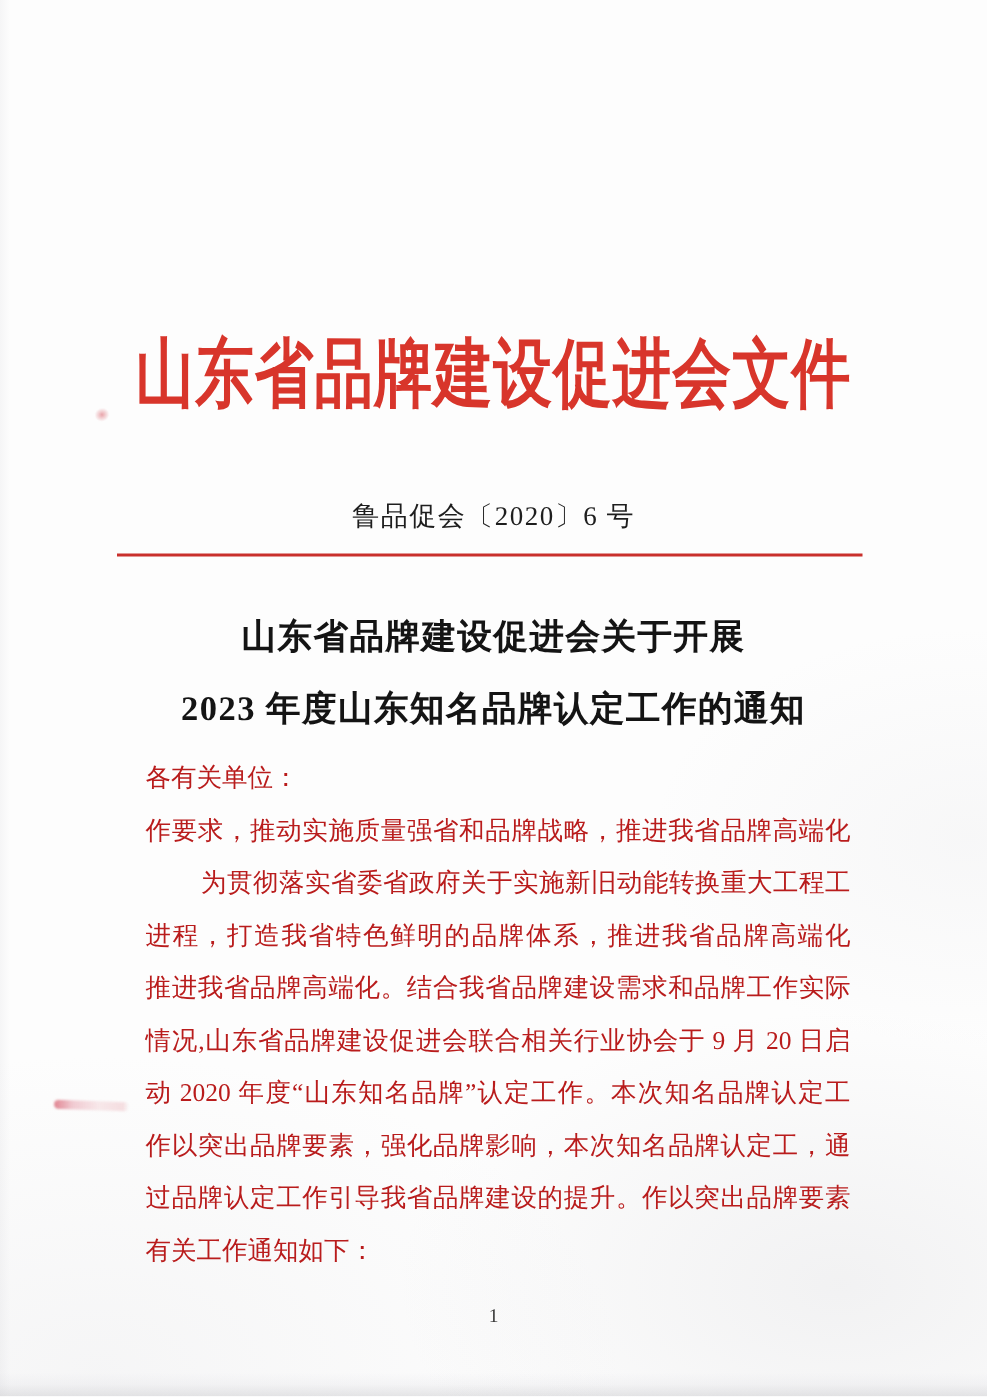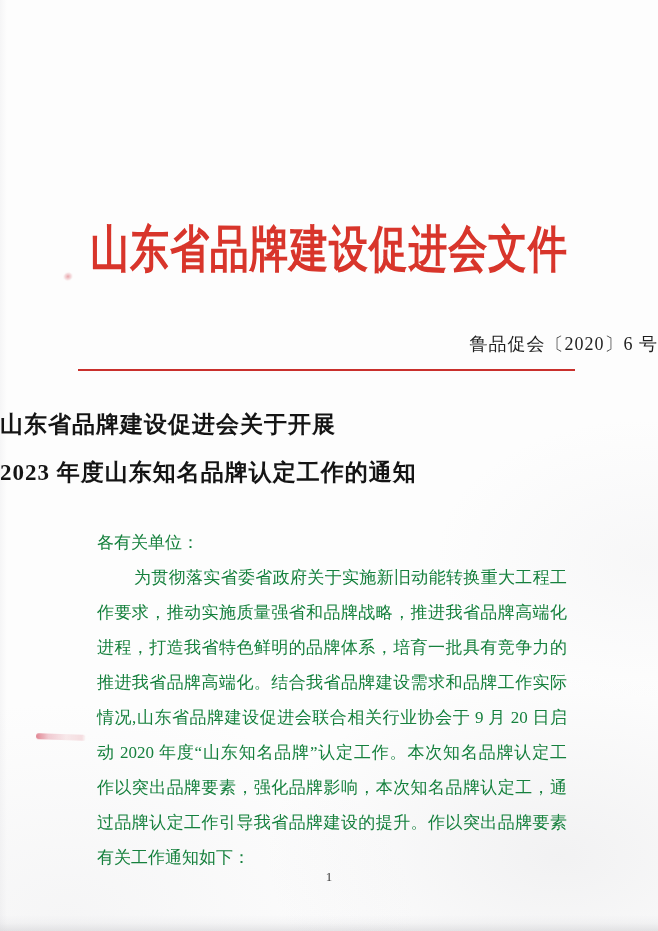--- a/index.html
+++ b/index.html
@@ -25,38 +25,39 @@
     text-align:center;
     font-size:50px;font-weight:bold;
     color:var(--accent,#d8352b);
     letter-spacing:1px;
     transform:scaleX(0.78);
     transform-origin:50% 50%;
     white-space:nowrap;
   }
   .doc-number{
     position:absolute;top:332px;left:0;width:658px;
-    text-align:right;
+    text-align:center;
     font-size:18px;color:#1e1e1e;
     letter-spacing:1px;
   }
   .red-line{
     position:absolute;top:369px;left:78px;
     width:497px;height:2px;
     background:var(--divider,#c9302c);
   }
   .doc-heading{
     position:absolute;top:401px;left:0;width:658px;
+    text-align:center;
     font-size:23px;font-weight:bold;color:#141414;
     letter-spacing:1px;
     line-height:48px;
   }
   .body-block{
-    position:absolute;top:525px;left:97px;width:470px;
-    font-size:17px;color:#15803d;
+    position:absolute;top:501px;left:97px;width:470px;
+    font-size:17px;color:#b91c1c;
   }
   .line{
     height:35px;line-height:35px;
     white-space:nowrap;
   }
   .line.justify{
     white-space:normal;
     text-align:justify;
     text-align-last:justify;
   }
@@ -96,23 +97,23 @@
 
   <div class="red-line"></div>
 
   <div class="doc-heading">
     <div>山东省品牌建设促进会关于开展</div>
     <div>2023 年度山东知名品牌认定工作的通知</div>
   </div>
 
   <div class="body-block">
     <div class="line">各有关单位：</div>
+    <div class="line justify">作要求，推动实施质量强省和品牌战略，推进我省品牌高端化</div>
     <div class="line justify indent">为贯彻落实省委省政府关于实施新旧动能转换重大工程工</div>
-    <div class="line justify">作要求，推动实施质量强省和品牌战略，推进我省品牌高端化</div>
-    <div class="line justify">进程，打造我省特色鲜明的品牌体系，培育一批具有竞争力的</div>
+    <div class="line justify">进程，打造我省特色鲜明的品牌体系，推进我省品牌高端化</div>
     <div class="line justify">推进我省品牌高端化。结合我省品牌建设需求和品牌工作实际</div>
     <div class="line justify">情况,山东省品牌建设促进会联合相关行业协会于 9 月 20 日启</div>
     <div class="line justify">动 2020 年度“山东知名品牌”认定工作。本次知名品牌认定工</div>
     <div class="line justify">作以突出品牌要素，强化品牌影响，本次知名品牌认定工，通</div>
     <div class="line justify">过品牌认定工作引导我省品牌建设的提升。作以突出品牌要素</div>
     <div class="line">有关工作通知如下：</div>
   </div>
 
   <div class="page-number">1</div>
 

